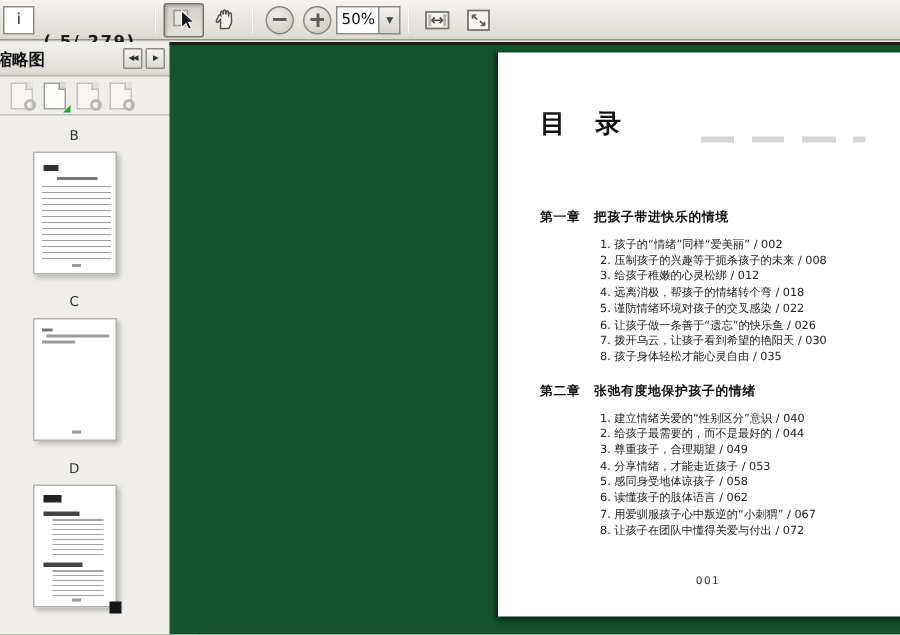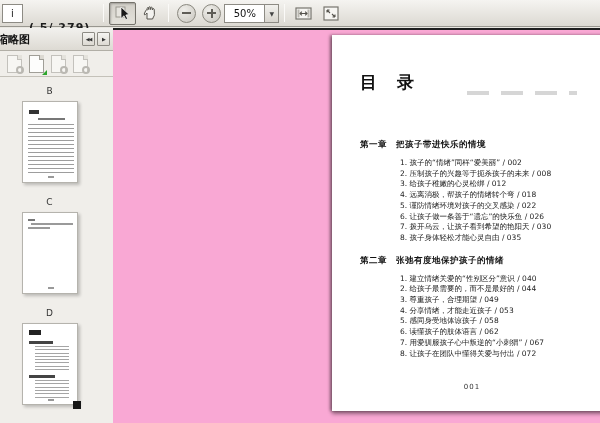--- a/index.html
+++ b/index.html
@@ -12,21 +12,21 @@
     background:linear-gradient(#f5f4f1,#dcd9d2); border-bottom:1px solid #98968f;
     display:flex; align-items:center; padding-left:2px; }
   .page-input { width:21px; height:19px; border:1px solid #8d8b84; background:#fff;
     font-size:10px; text-align:center; color:#222; margin-right:6px; font-family:"DejaVu Sans",sans-serif;}
   .page-indicator { font-size:11px; font-weight:bold; color:#1c1c1c; letter-spacing:1px; margin-right:8px;margin-top:29px; }
   .tsep { width:1px; height:18px; background:#a8a59e; border-right:1px solid #fbfaf8; margin:0 5px; }
   .tbtn { width:27px; height:23px; display:flex; align-items:center; justify-content:center;
     border:1px solid transparent; border-radius:2px; }
   .tbtn.pressed { border:1px solid #75736c; background:linear-gradient(#d3d0c9,#e4e2db);
     box-shadow:inset 1px 1px 2px rgba(0,0,0,.25); }
-  .zoombox { width:40px; height:19px; background:#fff; border:1px solid #8d8b84; border-right:none;
+  .zoombox { width:28px; height:19px; background:#fff; border:1px solid #8d8b84; border-right:none;
     font-size:10px; color:#111; display:flex; align-items:center; justify-content:center; }
   .zoomarrow { width:15px; height:19px; border:1px solid #8d8b84; background:linear-gradient(#f2f1ee,#d8d5ce);
     display:flex; align-items:center; justify-content:center; font-size:6px; color:#444; }
   .circlebtn { width:19px; height:19px; border-radius:50%;
     background:radial-gradient(circle at 35% 30%, #efeeea, #c9c6bf); border:1px solid #8a887f;
     display:flex; align-items:center; justify-content:center; margin:0 3px; }
   .sign { position:relative; width:9px; height:9px; }
   .sign .h { position:absolute; left:0; top:3.5px; width:9px; height:2px; background:#5f5d57; }
   .sign .v { position:absolute; left:3.5px; top:0; width:2px; height:9px; background:#5f5d57; }
 
@@ -63,21 +63,21 @@
 
   
   .sb-scroll { position:absolute; right:1px; top:52px; width:13px; height:343px; background:#f4f3f0; }
   .scrbtn { position:absolute; left:0; width:13px; height:13px; background:linear-gradient(#f2f1ee,#d9d6cf);
     border:1px solid #9a988f; display:flex; align-items:center; justify-content:center;
     font-size:5px; color:#555; }
   .scrthumb { position:absolute; left:0; top:14px; width:13px; height:11px;
     background:linear-gradient(#f4f3f0,#dcd9d2); border:1px solid #9a988f; }
 
   
-  .main { position:absolute; left:113px; top:28px; width:487px; height:395px; background:#f9a8d4;
+  .main { position:absolute; left:113px; top:28px; width:487px; height:395px; background:#14532d;
     border-top:2px solid #1e1e1e; overflow:hidden; }
   .page { position:absolute; left:219px; top:5px; width:302px; height:376px; background:#ffffff;
     box-shadow:-2px 0 3px rgba(0,0,0,.4), 0 3px 4px rgba(0,0,0,.4); }
   .doc-title { position:absolute; left:28px; top:36px; font-size:17px; font-weight:bold;
     color:#111; letter-spacing:7px; }
   .faint-marks { position:absolute; left:135px; top:56px; width:110px; height:4px;
     background:repeating-linear-gradient(to right,#d6d6d6 0 22px,transparent 22px 34px); }
   .toc { position:absolute; left:28px; top:104px; width:258px; }
   .toc-chapter { margin-bottom:11px; }
   .toc-heading { font-size:8.5px; font-weight:bold; color:#111; margin-bottom:7px;

